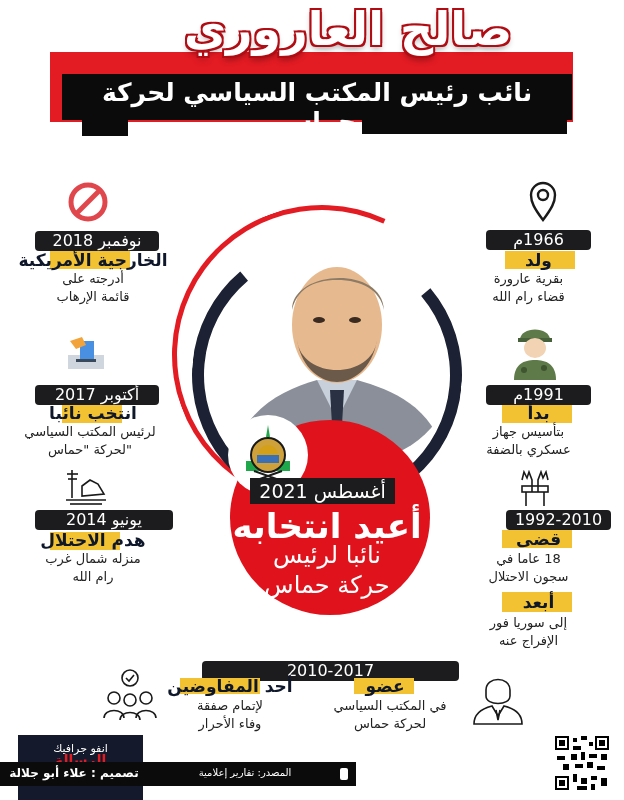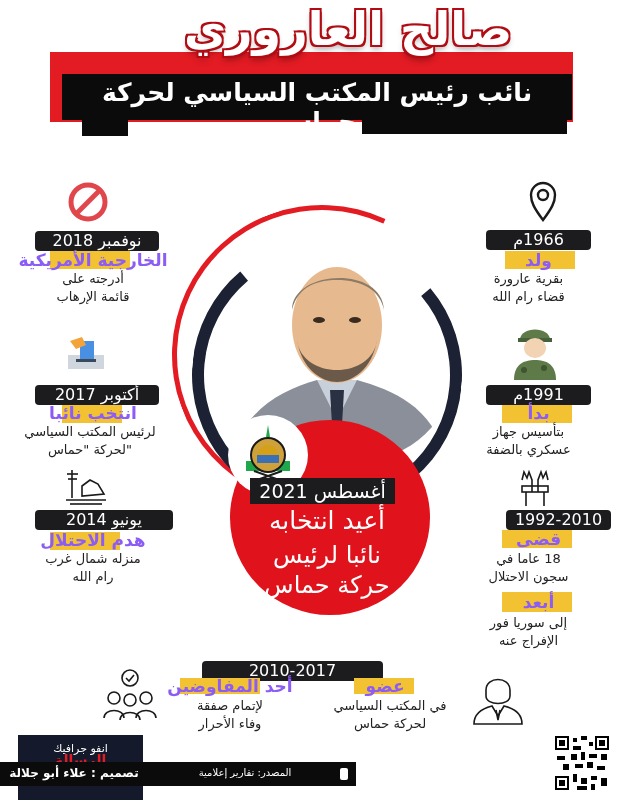--- a/index.html
+++ b/index.html
@@ -12,31 +12,31 @@
   .hdr-black { left: 62px; top: 74px; width: 510px; height: 46px; background: #0b0b0b; }
   .hdr-tab1 { left: 82px; top: 118px; width: 46px; height: 18px; background: #0b0b0b; }
   .hdr-tab2 { left: 362px; top: 118px; width: 205px; height: 16px; background: #0b0b0b; }
   .title { left: 0; top: 2px; width: 624px; text-align: center; font-family: "DejaVu Sans", sans-serif; font-weight: bold; font-size: 46px; color: #ffffff;
            text-shadow: 0 0 2px #b10d14, 2px 2px 0 #b10d14, -2px 2px 0 #b10d14, 2px -2px 0 #b10d14, -2px -2px 0 #b10d14, 0 4px 6px rgba(0,0,0,0.35); letter-spacing: 1px; margin-left: 36px; }
   .subtitle { left: 62px; top: 78px; width: 510px; text-align: center; color: #ffffff; font-weight: bold; font-size: 25px; }
 
   
   .pill { background: #1c1c1e; color: #ffffff; border-radius: 4px; height: 20px; font-size: 16px; line-height: 20px; text-align: center; }
   .hl { background: #f2c233; height: 18px; }
-  .hd { font-weight: bold; font-size: 17px; text-align: center; color: #8b5cf6; line-height: 20px; }
+  .hd { font-weight: bold; font-size: 17px; text-align: center; color: #0f172a; line-height: 20px; }
   .desc { font-size: 13px; line-height: 18px; text-align: center; color: #222; }
 
   
   .ring-red { left: 172px; top: 205px; width: 300px; height: 300px; border-radius: 50%; border: 5px solid #e31b23; border-right-color: transparent; border-bottom-color: transparent; transform: rotate(-20deg); }
   .ring-navy { left: 192px; top: 240px; width: 270px; height: 270px; border-radius: 50%; border: 12px solid #1c2233; border-top-color: transparent; transform: rotate(5deg); }
   .photo { left: 222px; top: 240px; width: 230px; height: 220px; border-radius: 50% 50% 40% 40%; overflow: hidden; }
   .red-disc { left: 230px; top: 420px; width: 200px; height: 195px; border-radius: 50%; background: #e0121b; }
   .logo-disc { left: 228px; top: 415px; width: 80px; height: 80px; border-radius: 50%; background: #ffffff; }
   .center-date { left: 250px; top: 478px; width: 145px; height: 26px; background: #1c1c1e; color: #fff; font-size: 19px; line-height: 26px; text-align: center; border-radius: 0; }
-  .center-head { left: 232px; top: 506px; width: 190px; text-align: center; color: #ffffff; font-weight: normal; font-size: 25px; }
+  .center-head { left: 232px; top: 506px; width: 190px; text-align: center; color: #ffffff; font-weight: bold; font-size: 34px; }
   .center-sub { left: 232px; top: 540px; width: 190px; text-align: center; color: #ffffff; font-size: 24px; line-height: 30px; }
 
   
   .foot-bar { left: 0; top: 762px; width: 356px; height: 24px; background: #0b0b0b; }
   .foot-box { left: 18px; top: 735px; width: 125px; height: 65px; background: #141a2b; }
   .qr { left: 553px; top: 734px; width: 58px; height: 58px; }
 </style>
 </head>
 <body>
 
@@ -176,21 +176,21 @@
   <div>سجون الاحتلال</div>
 </div>
 
 <div class="abs hl" style="left:502px;top:592px;width:70px;height:20px;"></div>
 <div class="abs hd" style="left:486px;top:592px;width:105px;">أبعد</div>
 <div class="abs desc" style="left:476px;top:614px;width:105px;">
   <div>إلى سوريا فور</div>
   <div>الإفراج عنه</div>
 </div>
 
-<div class="abs pill" style="left:202px;top:661px;width:181px;height:20px;">2010-2017</div>
+<div class="abs pill" style="left:202px;top:661px;width:257px;height:20px;">2010-2017</div>
 <div class="abs hl" style="left:354px;top:678px;width:60px;height:16px;"></div>
 <div class="abs hl" style="left:180px;top:678px;width:80px;height:16px;"></div>
 
 <div class="abs" style="left:470px;top:670px;width:56px;height:56px;">
   <svg width="56" height="56" viewBox="0 0 56 56" fill="none" stroke="#1a1a1a" stroke-width="1.6">
     <path d="M16 20 C16 6 40 6 40 20 L40 26 C40 36 16 36 16 26 Z"></path>
     <path d="M4 54 C4 42 14 38 22 36 L28 46 L34 36 C42 38 52 42 52 54 Z"></path>
     <path d="M26 40 L28 50 L30 40"></path>
   </svg>
 </div>

